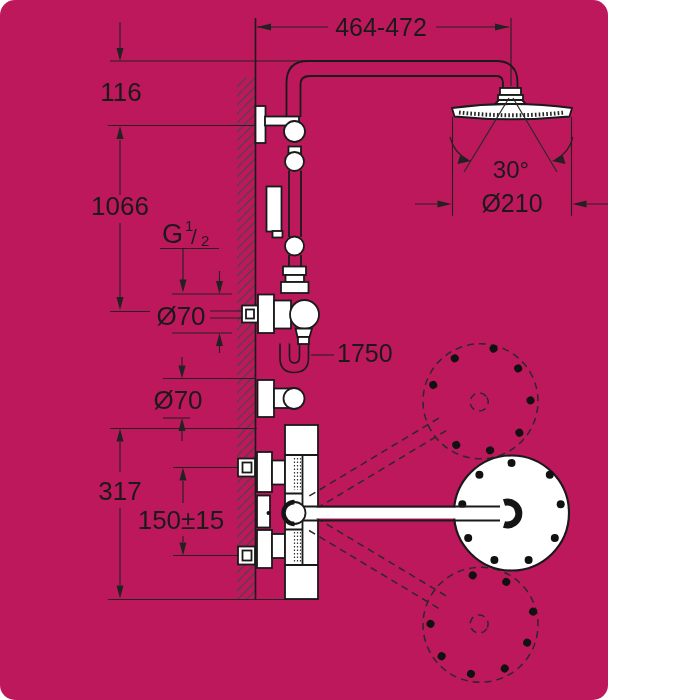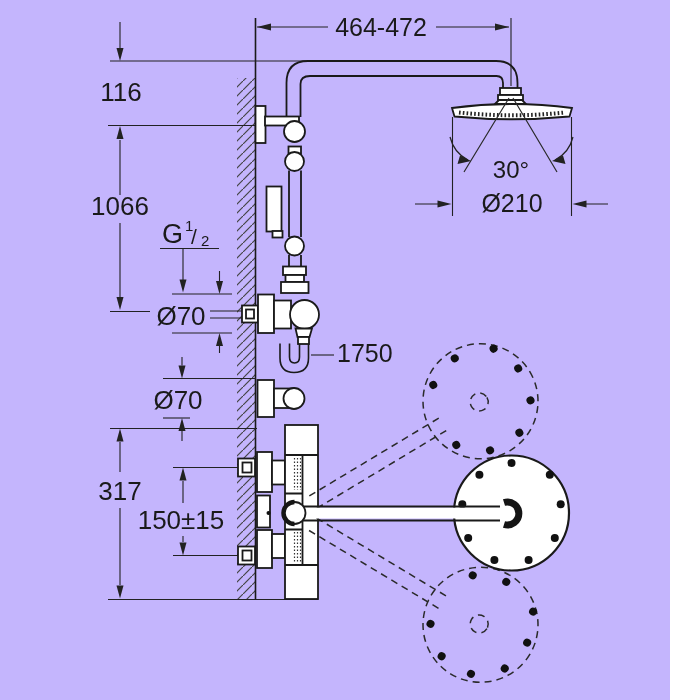--- a/index.html
+++ b/index.html
@@ -1,17 +1,17 @@
 <!DOCTYPE html>
 <html><head>
 <meta charset="utf-8">
 <style>
   html,body{margin:0;padding:0;background:#ffffff;}
-  #stage{position:relative;width:670px;height:700px;background:#c4b5fd;overflow:hidden;
-         font-family:"Liberation Sans",sans-serif;}
+  #stage{position:relative;width:608px;height:700px;background:#be185d;overflow:hidden;
+         font-family:"Liberation Sans",sans-serif;border-radius:15px;}
   svg text{font-family:"Liberation Sans",sans-serif;fill:#1a1a1a;}
   .dim{stroke:#222222;stroke-width:1.1;fill:none;}
   .dimf{fill:#222222;stroke:none;}
   .part{stroke:#1a1a1a;stroke-width:1.8;fill:none;}
   .partw{stroke:#1a1a1a;stroke-width:1.8;fill:#ffffff;}
   .dash{stroke:#2a2a2a;stroke-width:1.5;fill:none;stroke-dasharray:7 5;}
   .dot{fill:#111111;stroke:none;}
 </style>
 </head>
 <body>

